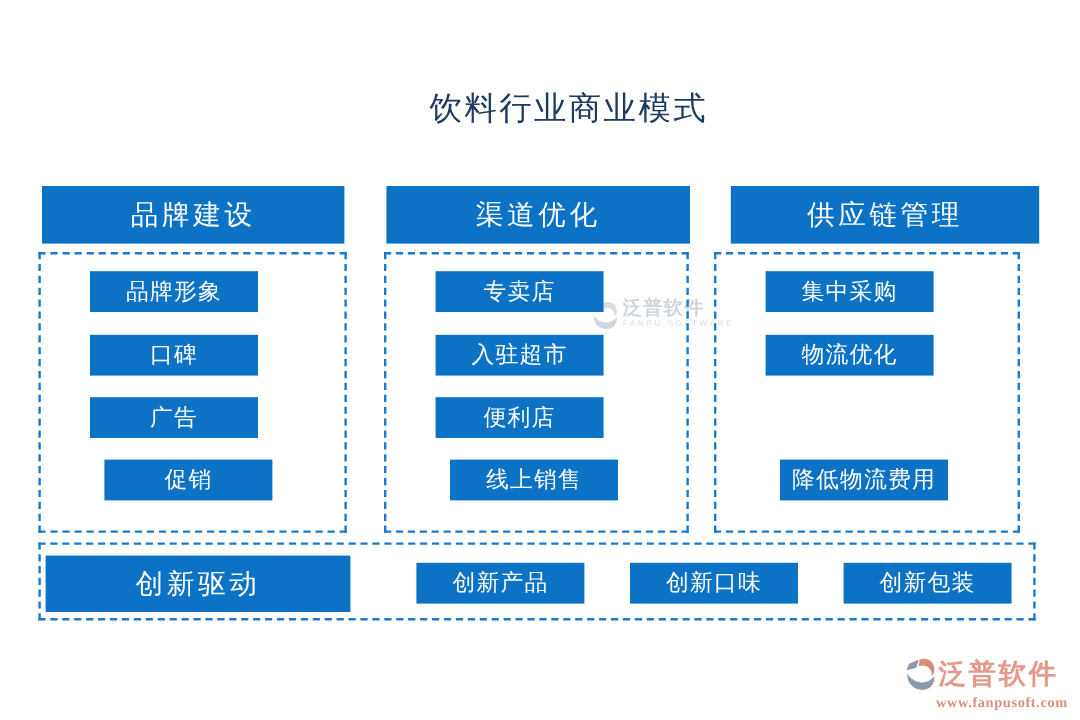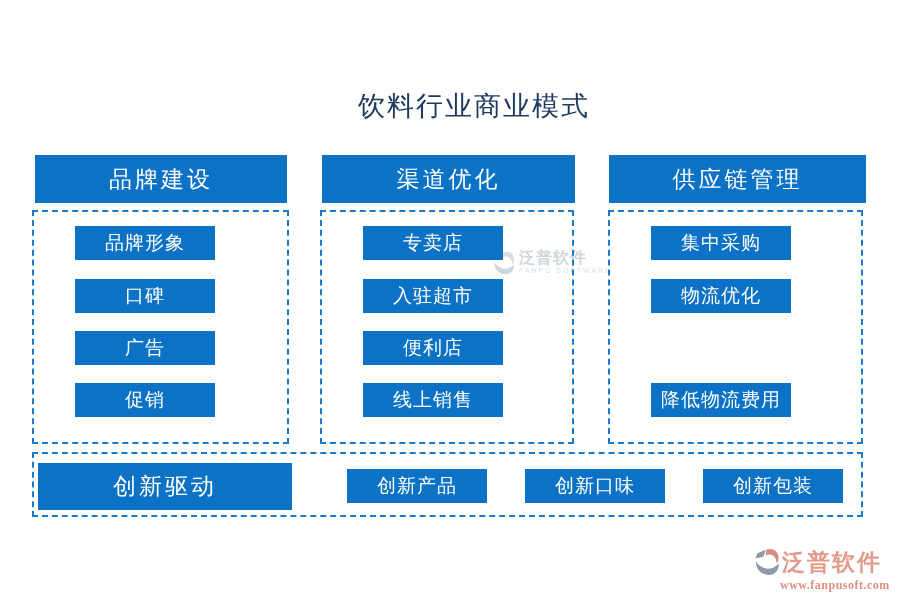--- a/index.html
+++ b/index.html
@@ -3,46 +3,46 @@
 <meta charset="utf-8">
 <style>
   html,body{margin:0;padding:0;background:#ffffff;}
   .page{
     position:relative;width:900px;height:600px;overflow:hidden;
     background:#ffffff;font-family:"DejaVu Serif","Liberation Serif",serif;
   }
   .page-title{
     position:absolute;top:72px;left:50%;transform:translateX(-50%);
     margin-left:24px;font-size:27px;letter-spacing:2px;color:#1f3a60;
-    white-space:nowrap;font-weight:500;margin-top:16px;
+    white-space:nowrap;font-weight:500;
   }
   .col-header{
     position:absolute;height:48px;background:#0b72c6;color:#ffffff;
     display:flex;align-items:center;justify-content:center;
     font-size:23px;letter-spacing:3px;z-index:2;
   }
   .col-body{
     position:absolute;top:210px;height:234px;
     border:2px dashed #1a7bcd;box-sizing:border-box;z-index:1;
   }
   .node{
     position:absolute;width:140px;height:34px;background:#0b72c6;color:#ffffff;
     display:flex;align-items:center;justify-content:center;
     font-size:19px;letter-spacing:1px;white-space:nowrap;z-index:2;
   }
   .col-body .node{left:41px;}
   .col-body .n1{top:14px;} .col-body .n2{top:67px;}
-  .col-body .n3{top:119px;} .col-body .n4{top:171px;}
+  .col-body .n3{top:119px;} .col-body .n4{top:171px;margin-left:12px;}
 
   #col1-header{left:35px;top:155px;width:252px;}
   #col2-header{left:322px;top:155px;width:253px;}
   #col3-header{left:609px;top:155px;width:257px;}
   #col1-body{left:32px;width:257px;}
   #col2-body{left:320px;width:254px;}
-  #col3-body{left:608px;width:255px;}
+  #col3-body{left:595px;width:255px;}
 
   .bottom-band{
     position:absolute;left:32px;top:452px;width:831px;height:65px;
     border:2px dashed #1a7bcd;box-sizing:border-box;z-index:1;
   }
   .bottom-header{
     position:absolute;left:38px;top:463px;width:254px;height:47px;
     background:#0b72c6;color:#ffffff;display:flex;align-items:center;
     justify-content:center;font-size:23px;letter-spacing:3px;z-index:2;
   }

